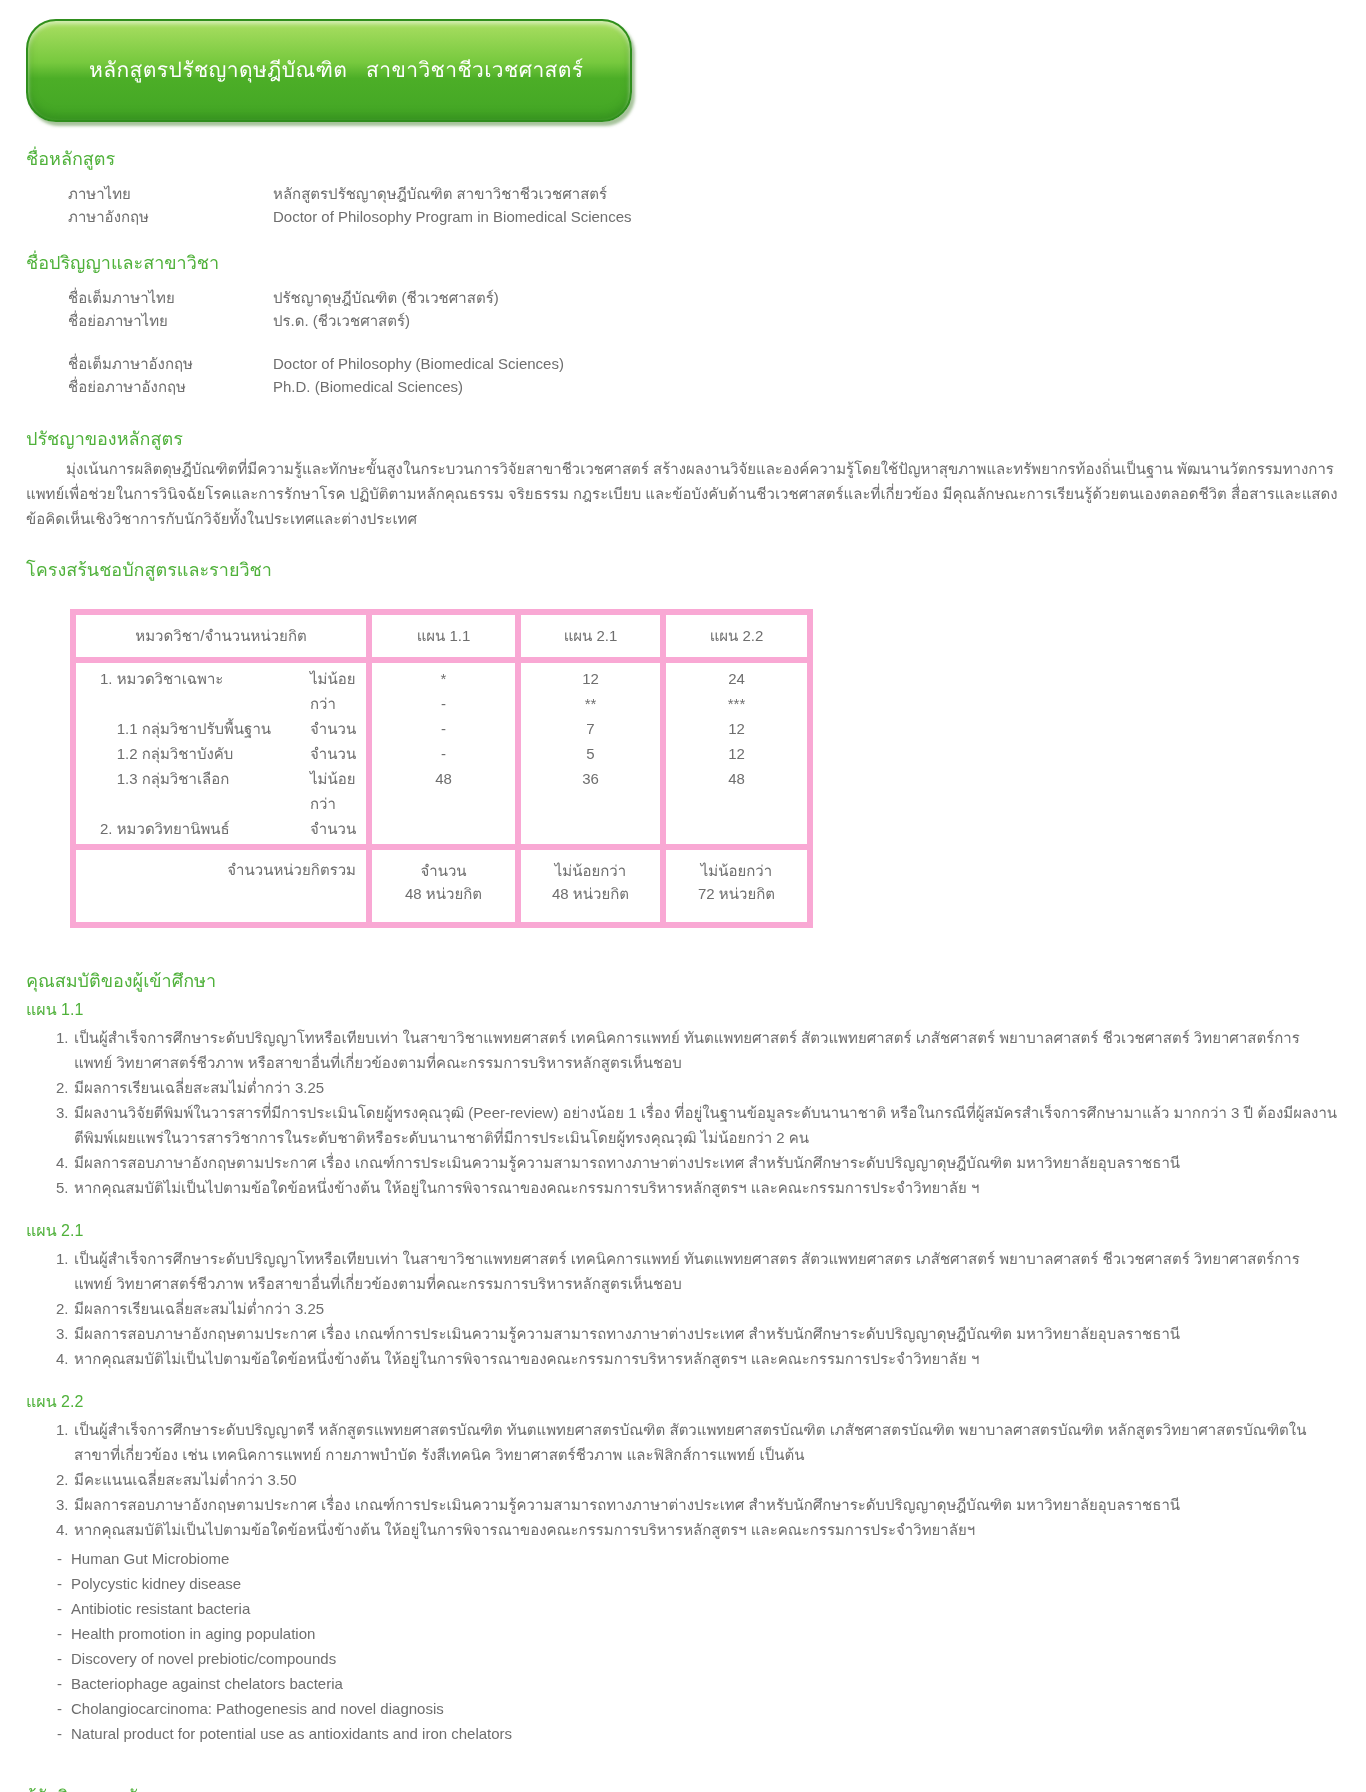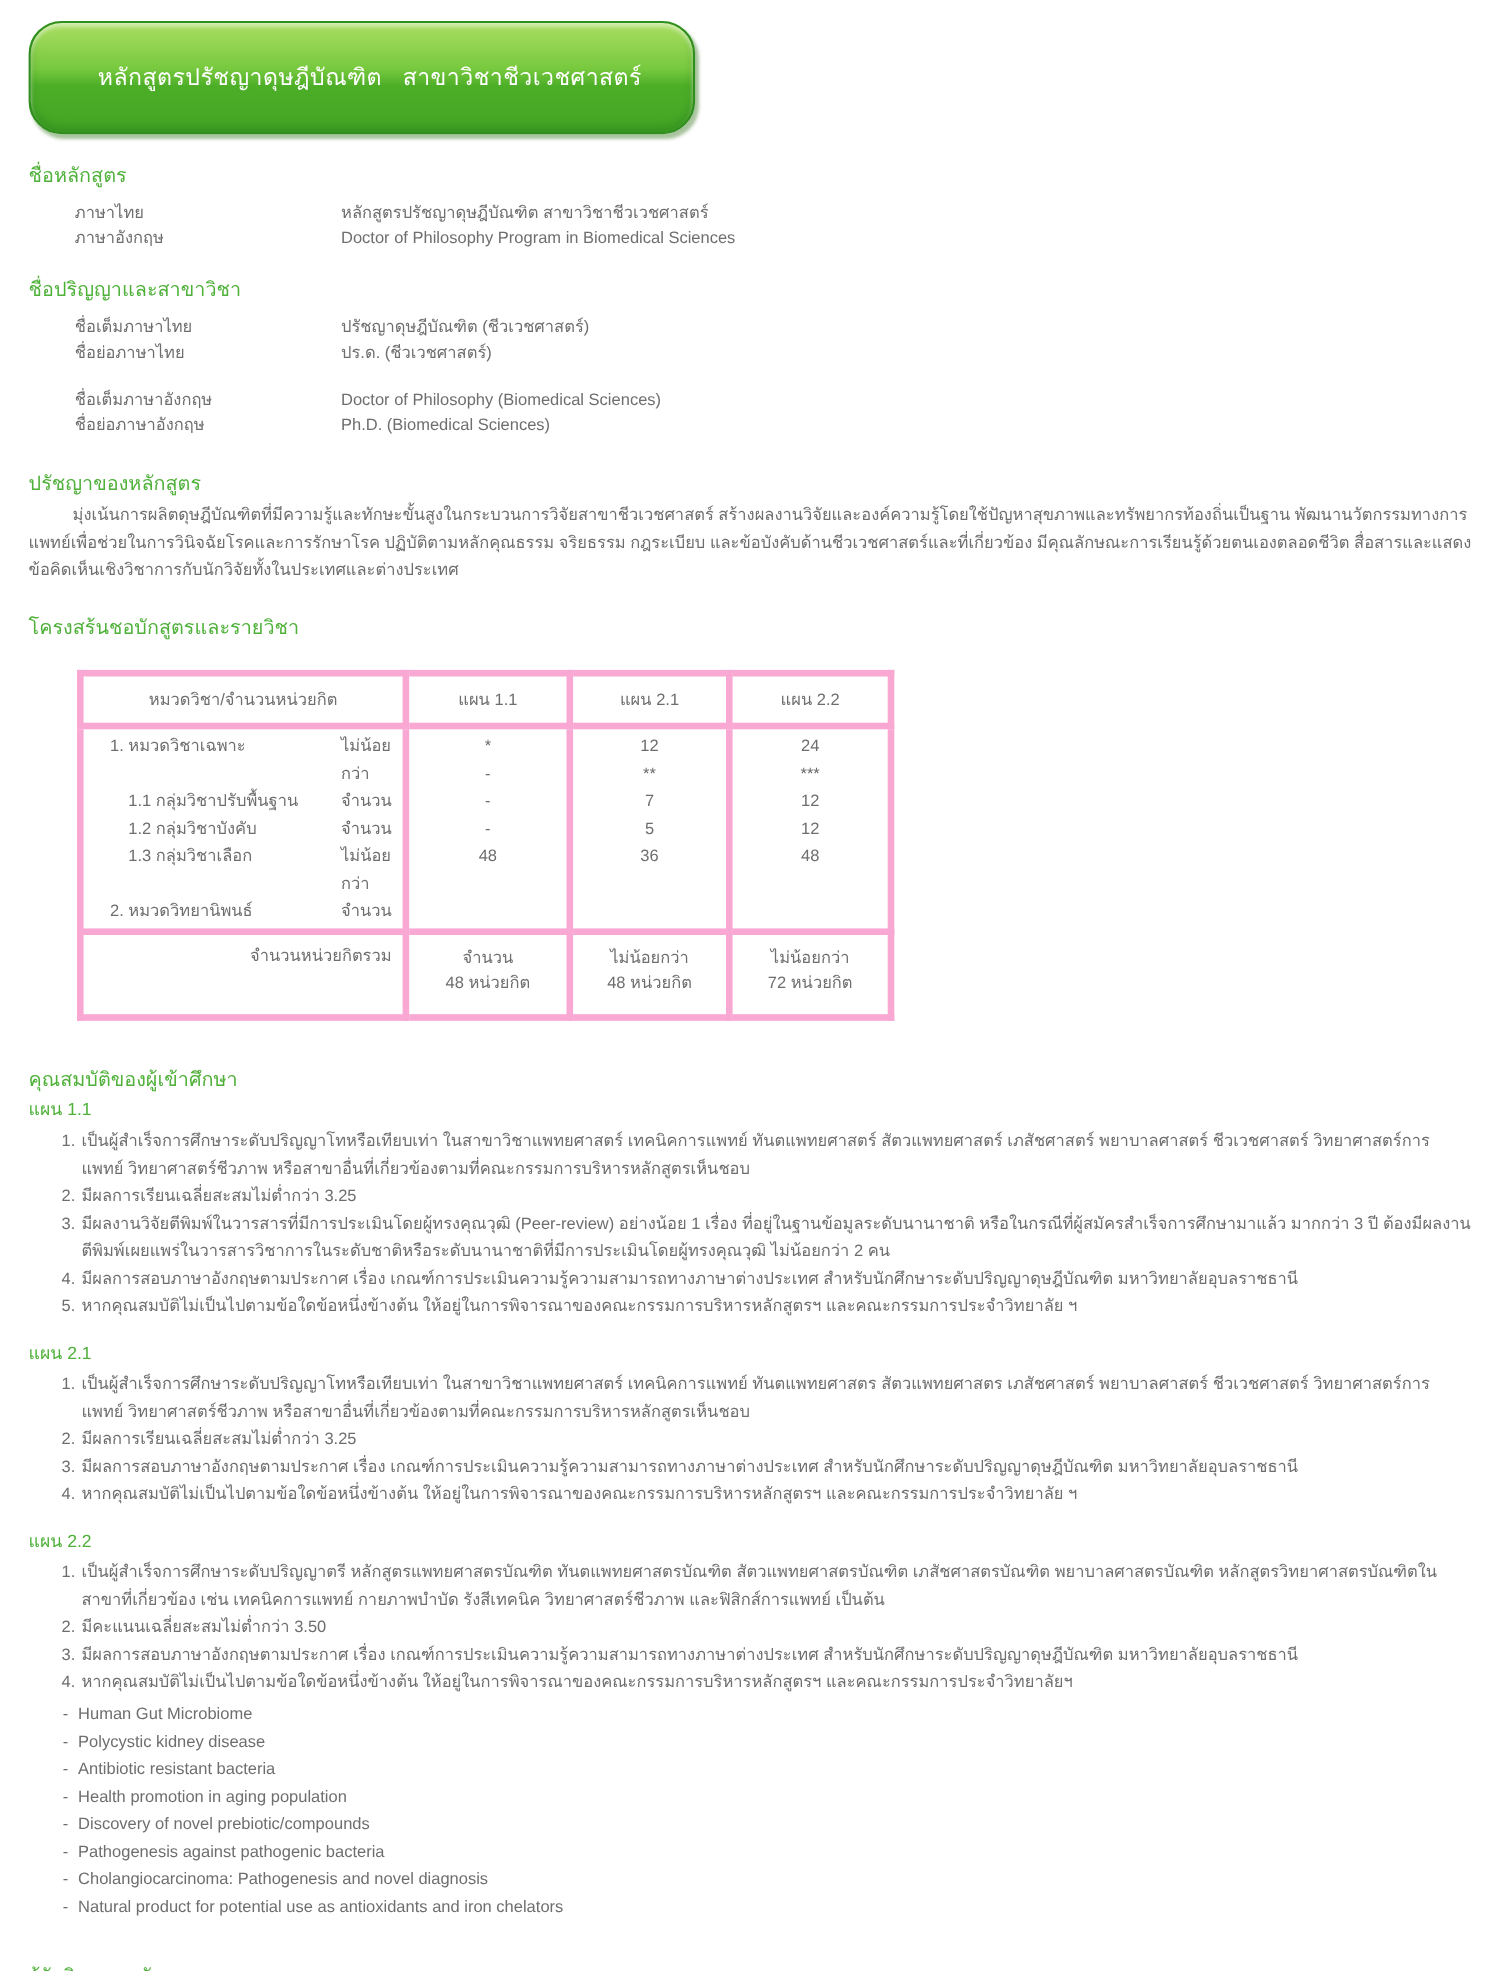--- a/index.html
+++ b/index.html
@@ -25,21 +25,21 @@
   .h-degree{margin-top:24px;}
   .h-phil{margin-top:30px;}
   .h-struct{margin-top:28px;}
   .h-qual{margin-top:42px;}
   .plan-title{margin-top:20px;font-size:16px;}
   .plan-title.first{margin-top:7px;}
   .h-research{margin-top:24px;}
   .h-staff{margin-top:40px;}
   
   .kv-group{margin-top:12px;margin-left:42px;}
-  .kv{display:flex;line-height:23px;gap:37px;}
+  .kv{display:flex;line-height:23px;}
   .kv-label{width:205px;flex:none;}
   .kv-value{flex:1;}
   .gap{height:20px;}
   
   .phil{margin:6px 0 0 0;line-height:25px;text-indent:40px;text-align:left;}
   
   .ctable{
     border-collapse:collapse;margin:28px 0 0 44px;table-layout:fixed;
     color:#6e6e6e;font-size:15px;border:3px solid #8f8f8f;
   }
@@ -315,21 +315,21 @@
         <span class="btext">Health promotion in aging population</span>
       </div>
 
       <div class="bitem">
         <span class="bdash">-</span>
         <span class="btext">Discovery of novel prebiotic/compounds</span>
       </div>
 
       <div class="bitem">
         <span class="bdash">-</span>
-        <span class="btext">Pathogenesis against pathogenic bacteria</span>
+        <span class="btext">Bacteriophage against chelators bacteria</span>
       </div>
 
       <div class="bitem">
         <span class="bdash">-</span>
         <span class="btext">Cholangiocarcinoma: Pathogenesis and novel diagnosis</span>
       </div>
 
       <div class="bitem">
         <span class="bdash">-</span>
         <span class="btext">Natural product for potential use as antioxidants and iron chelators</span>

